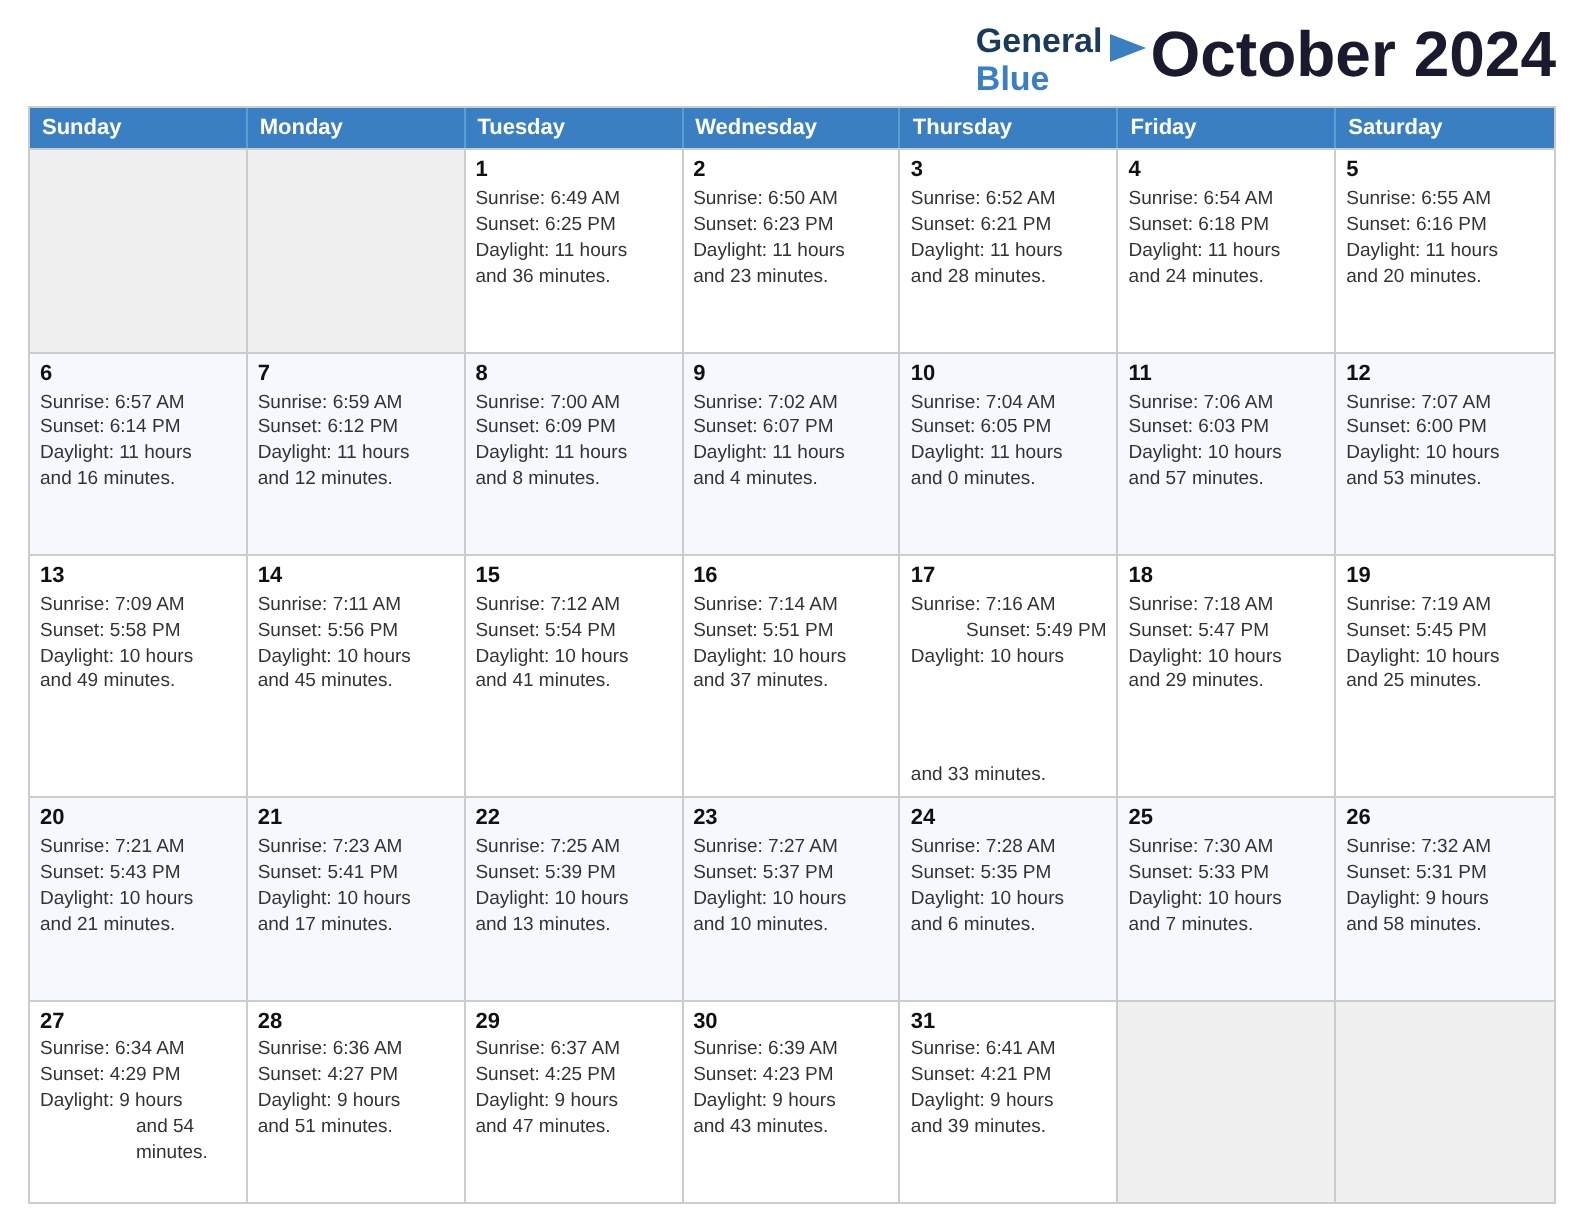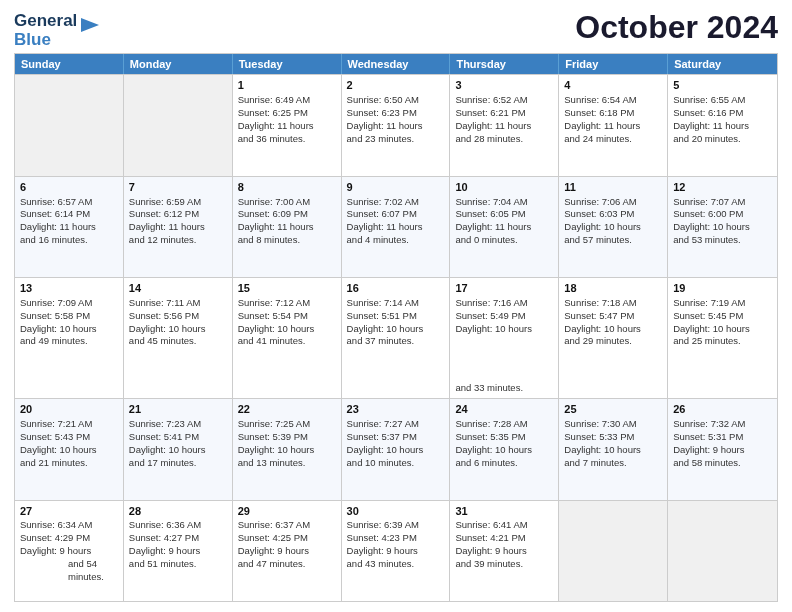--- a/index.html
+++ b/index.html
@@ -13,21 +13,21 @@
     .page {
       width: 792px;
       height: 612px;
       padding: 10px 14px 10px 14px;
       display: flex;
       flex-direction: column;
     }
     .header-row {
       display: flex;
       align-items: flex-start;
-      justify-content: space-between;
+      justify-content: flex-end;
       margin-bottom: 4px;
     }
     .logo {
       display: flex;
       flex-direction: column;
       align-items: flex-start;
       margin-top: 2px;
     }
     .title-block {
       text-align: right;
@@ -251,21 +251,21 @@
           <div class="cal-cell">
             <span class="day-num">16</span>
             <span style="display: block;">Sunrise: 7:14 AM</span>
             <span style="display: block;">Sunset: 5:51 PM</span>
             <span style="display: block;">Daylight: 10 hours</span>
             <span style="display: block;">and 37 minutes.</span>
           </div>
           <div class="cal-cell">
             <span class="day-num">17</span>
             <span style="display: block;">Sunrise: 7:16 AM</span>
-            <span style="display: block;">Sunset: 5:49 PM</span>
+            <span style="display: block; text-align: right;">Sunset: 5:49 PM</span>
             <span style="display: block;">Daylight: 10 hours</span>
             <span style="display: block; margin-top: 47px;">and 33 minutes.</span>
           </div>
           <div class="cal-cell">
             <span class="day-num">18</span>
             <span style="display: block;">Sunrise: 7:18 AM</span>
             <span style="display: block;">Sunset: 5:47 PM</span>
             <span style="display: block;">Daylight: 10 hours</span>
             <span style="display: block;">and 29 minutes.</span>
           </div>

